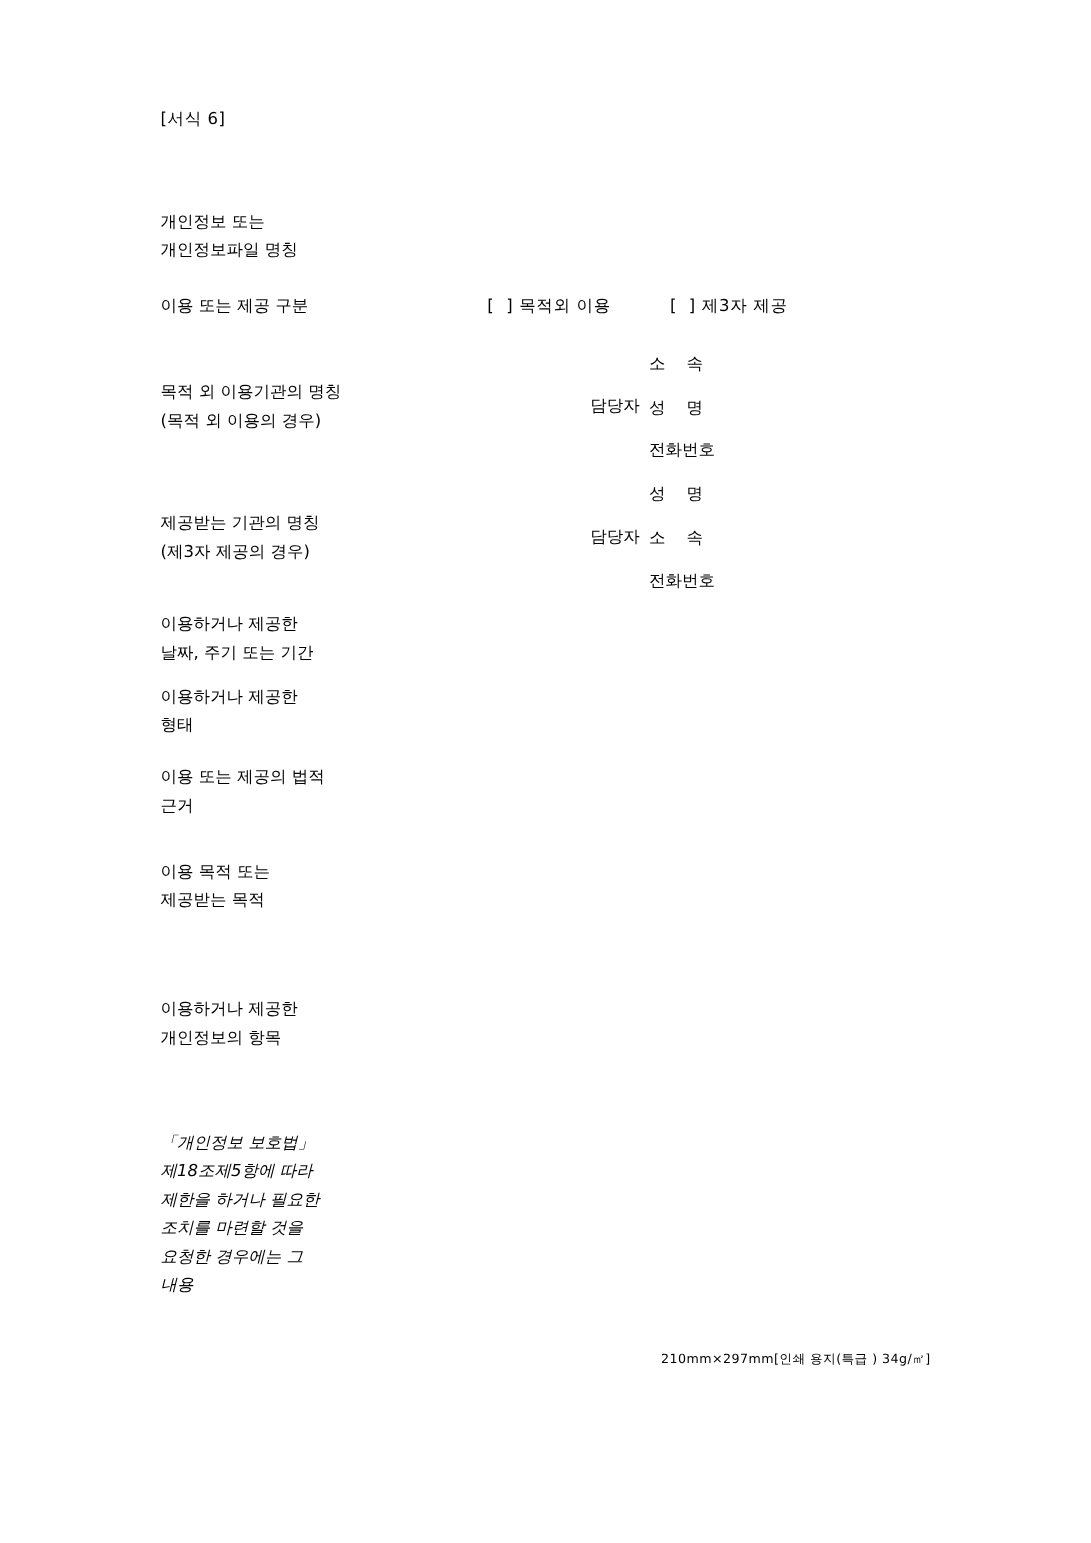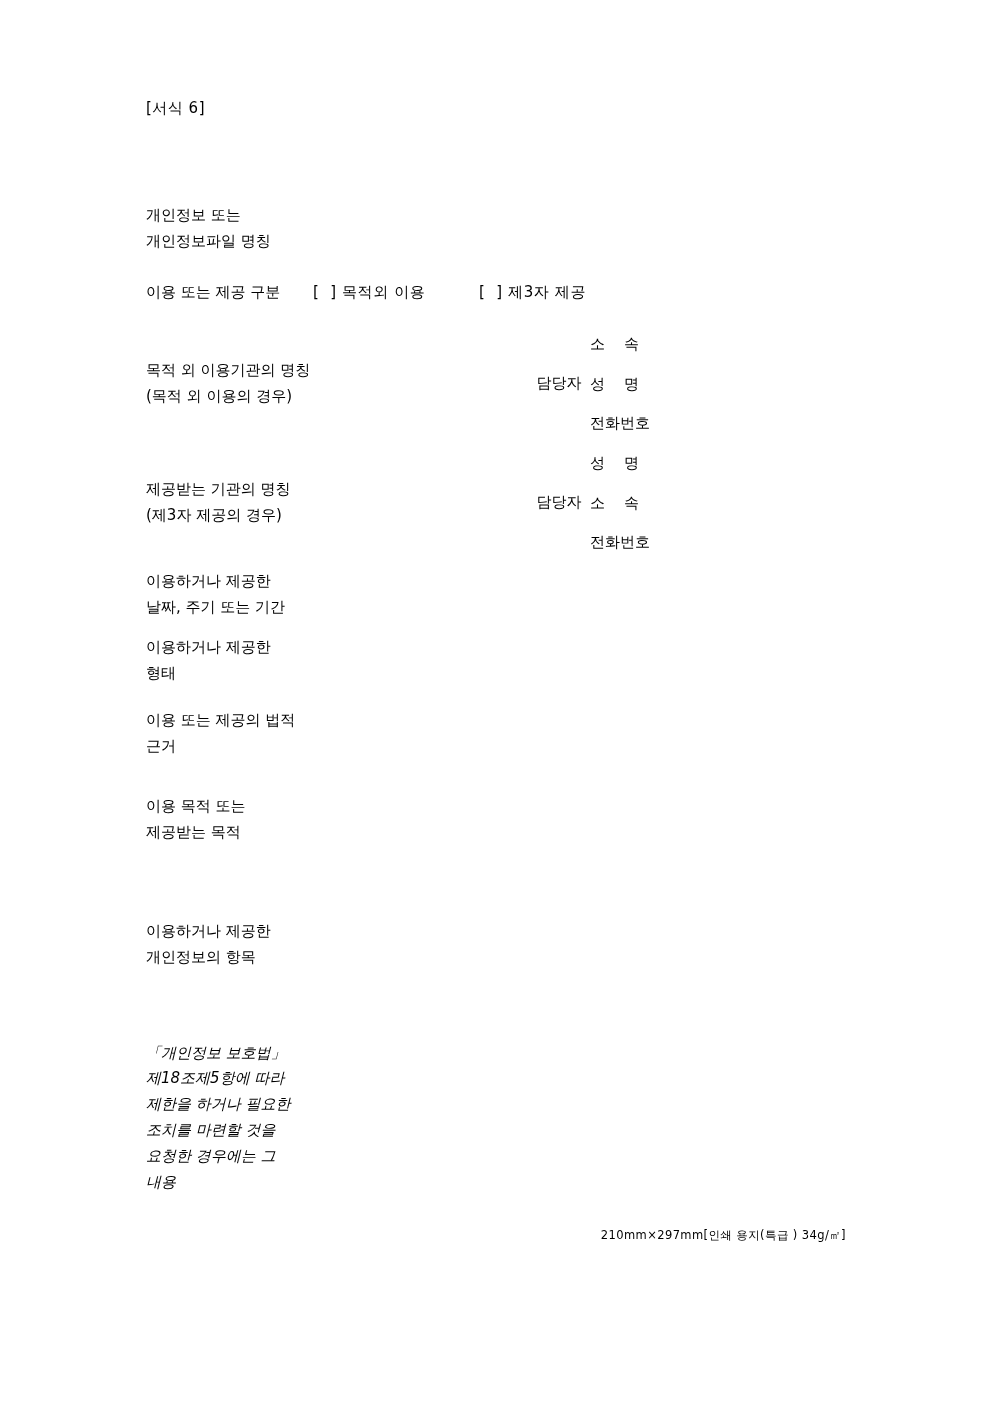--- a/index.html
+++ b/index.html
@@ -43,21 +43,21 @@
     font-size: 26px;
     font-weight: bold;
     letter-spacing: 2.5px;
     white-space: nowrap;
   }
 
   
   .form-table {
     position: absolute;
     left: 146px;
-    top: 196px;
+    top: 182px;
     width: 700px;
     border-collapse: collapse;
     table-layout: fixed;
   }
   .form-table td {
     border: 0;
     padding: 0;
     vertical-align: middle;
   }
 
@@ -83,20 +83,21 @@
   .val {
     padding: 4px 8px;
     font-size: 15px;
     line-height: 1.6;
   }
   .val-inline {
     font-size: 15px;
     padding: 4px 8px 4px 14px;
     white-space: pre;
     letter-spacing: 0.6px;
+    text-align: center;
   }
 
   .owner-col {
     width: 62px;
     text-align: center;
     font-size: 15px;
     padding: 2px;
   }
   .sub-lbl {
     padding: 3px 4px 3px 6px;

